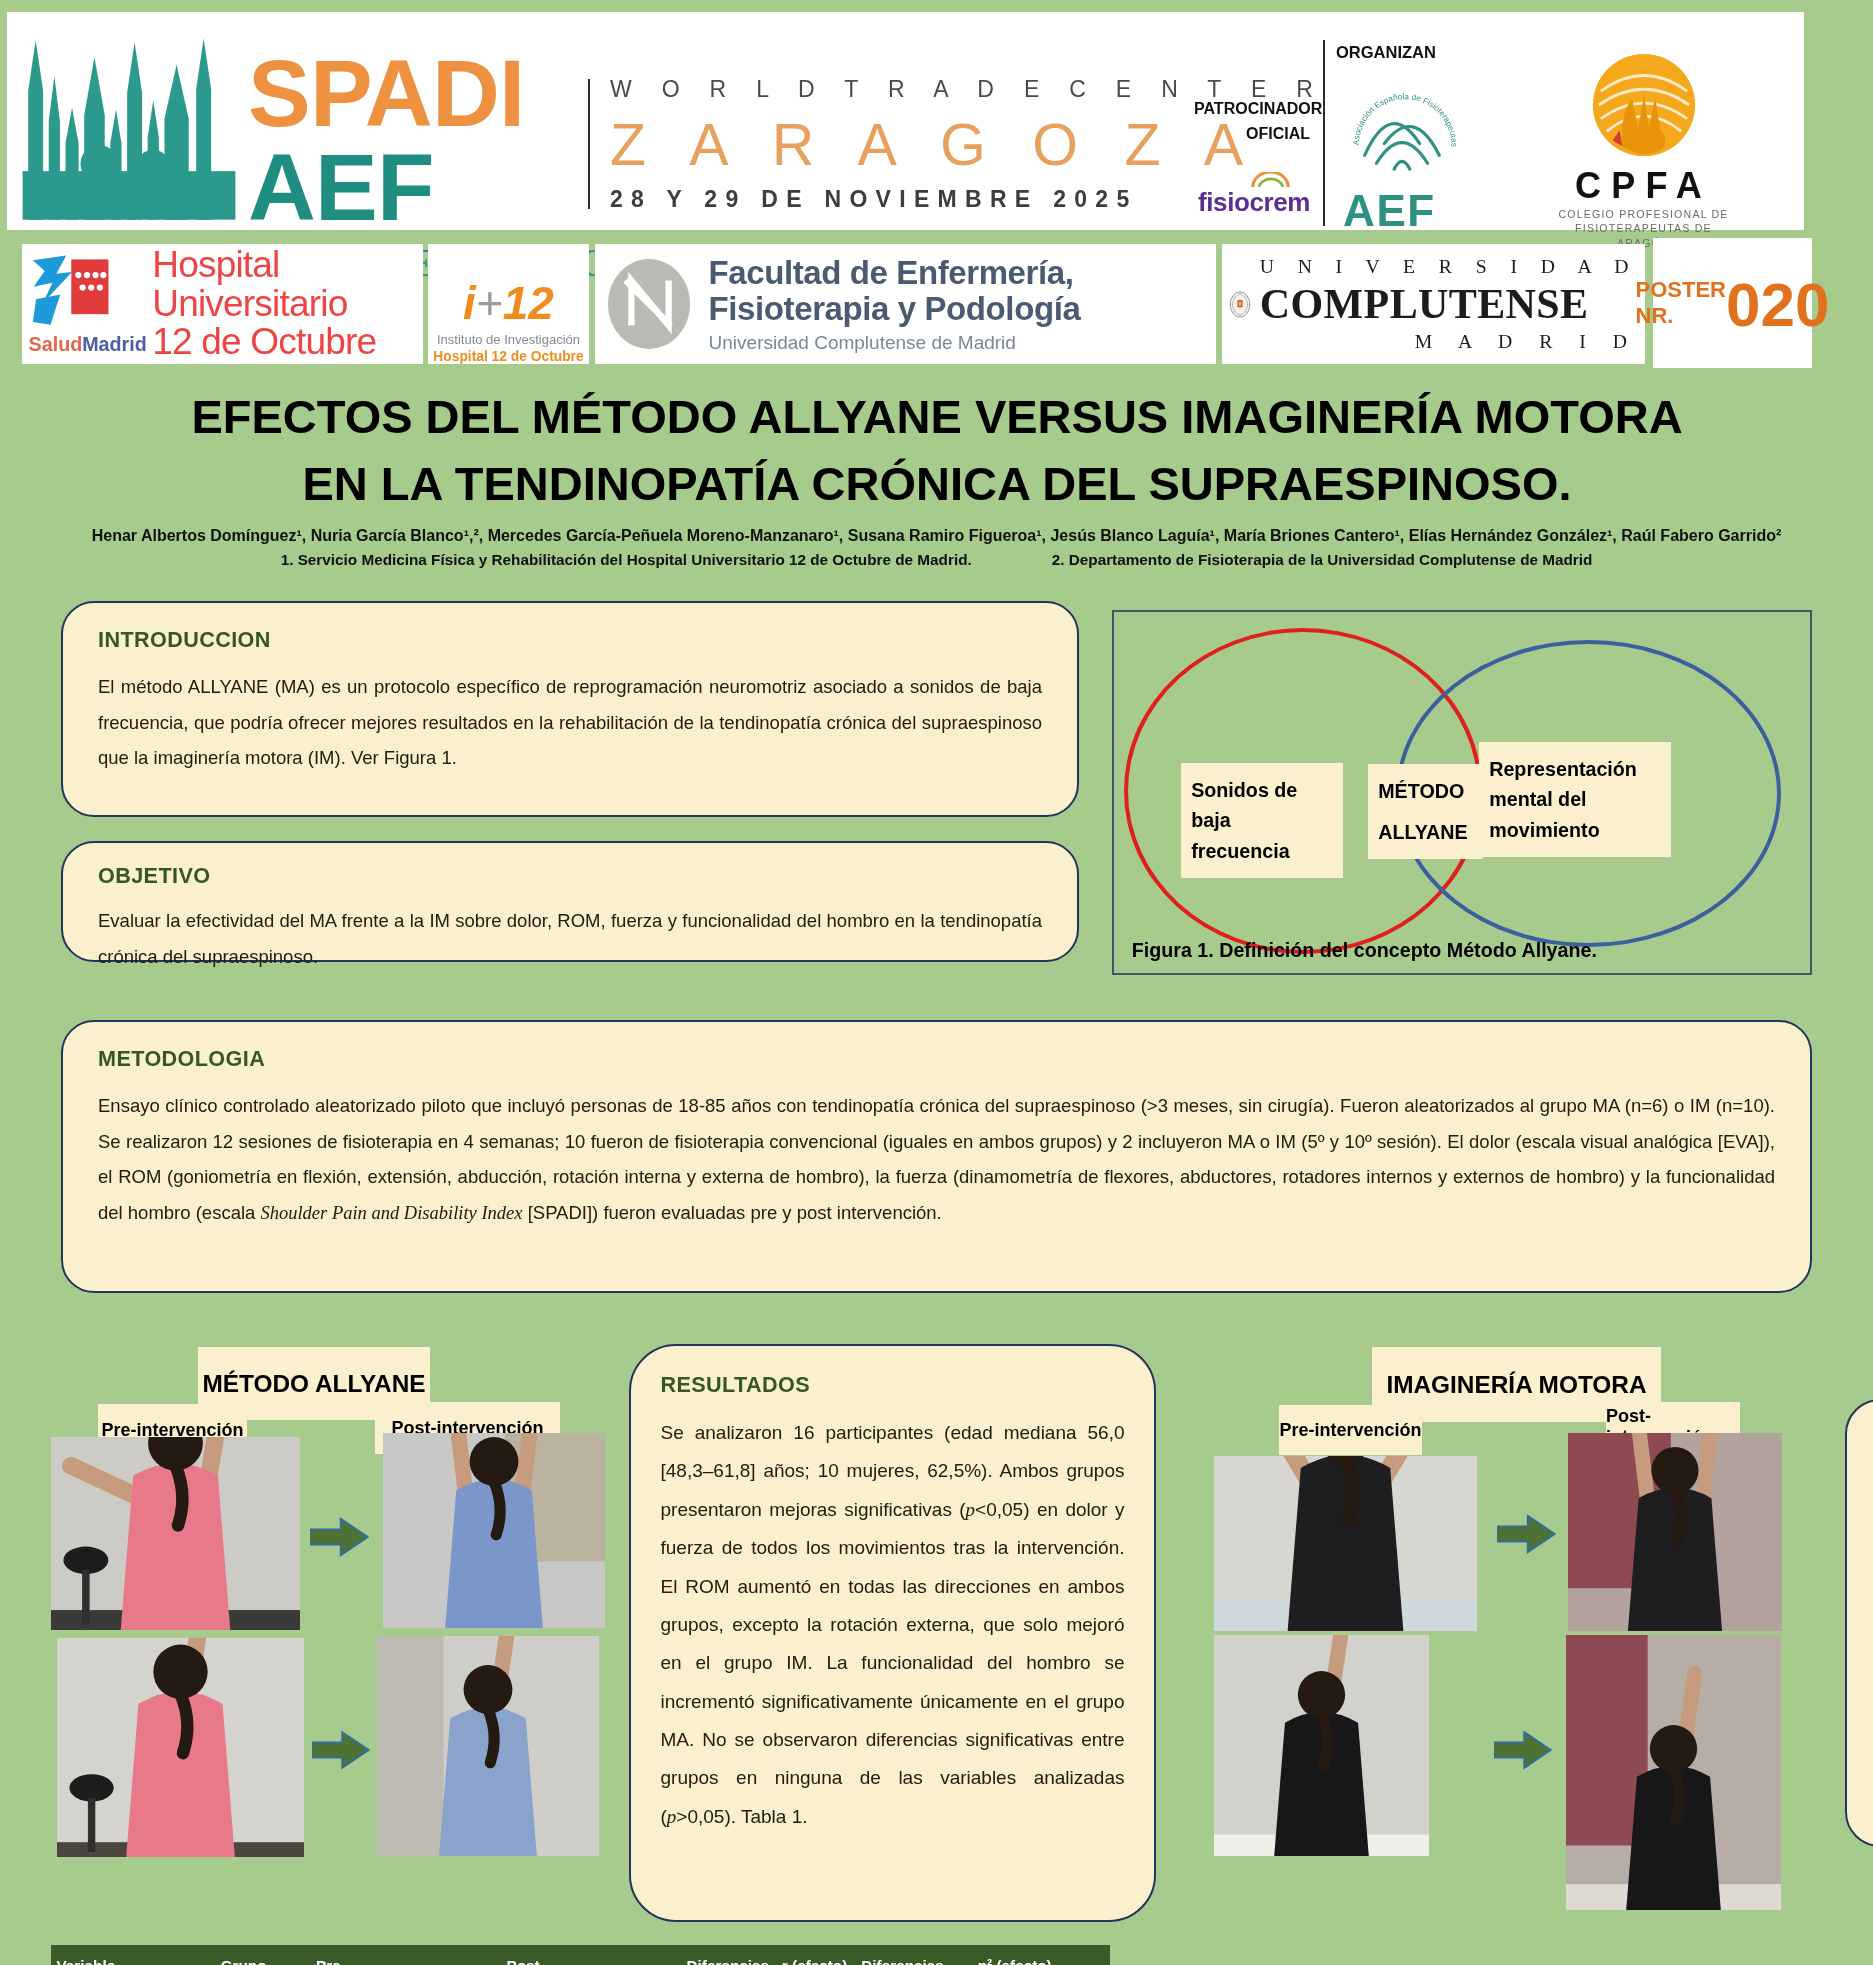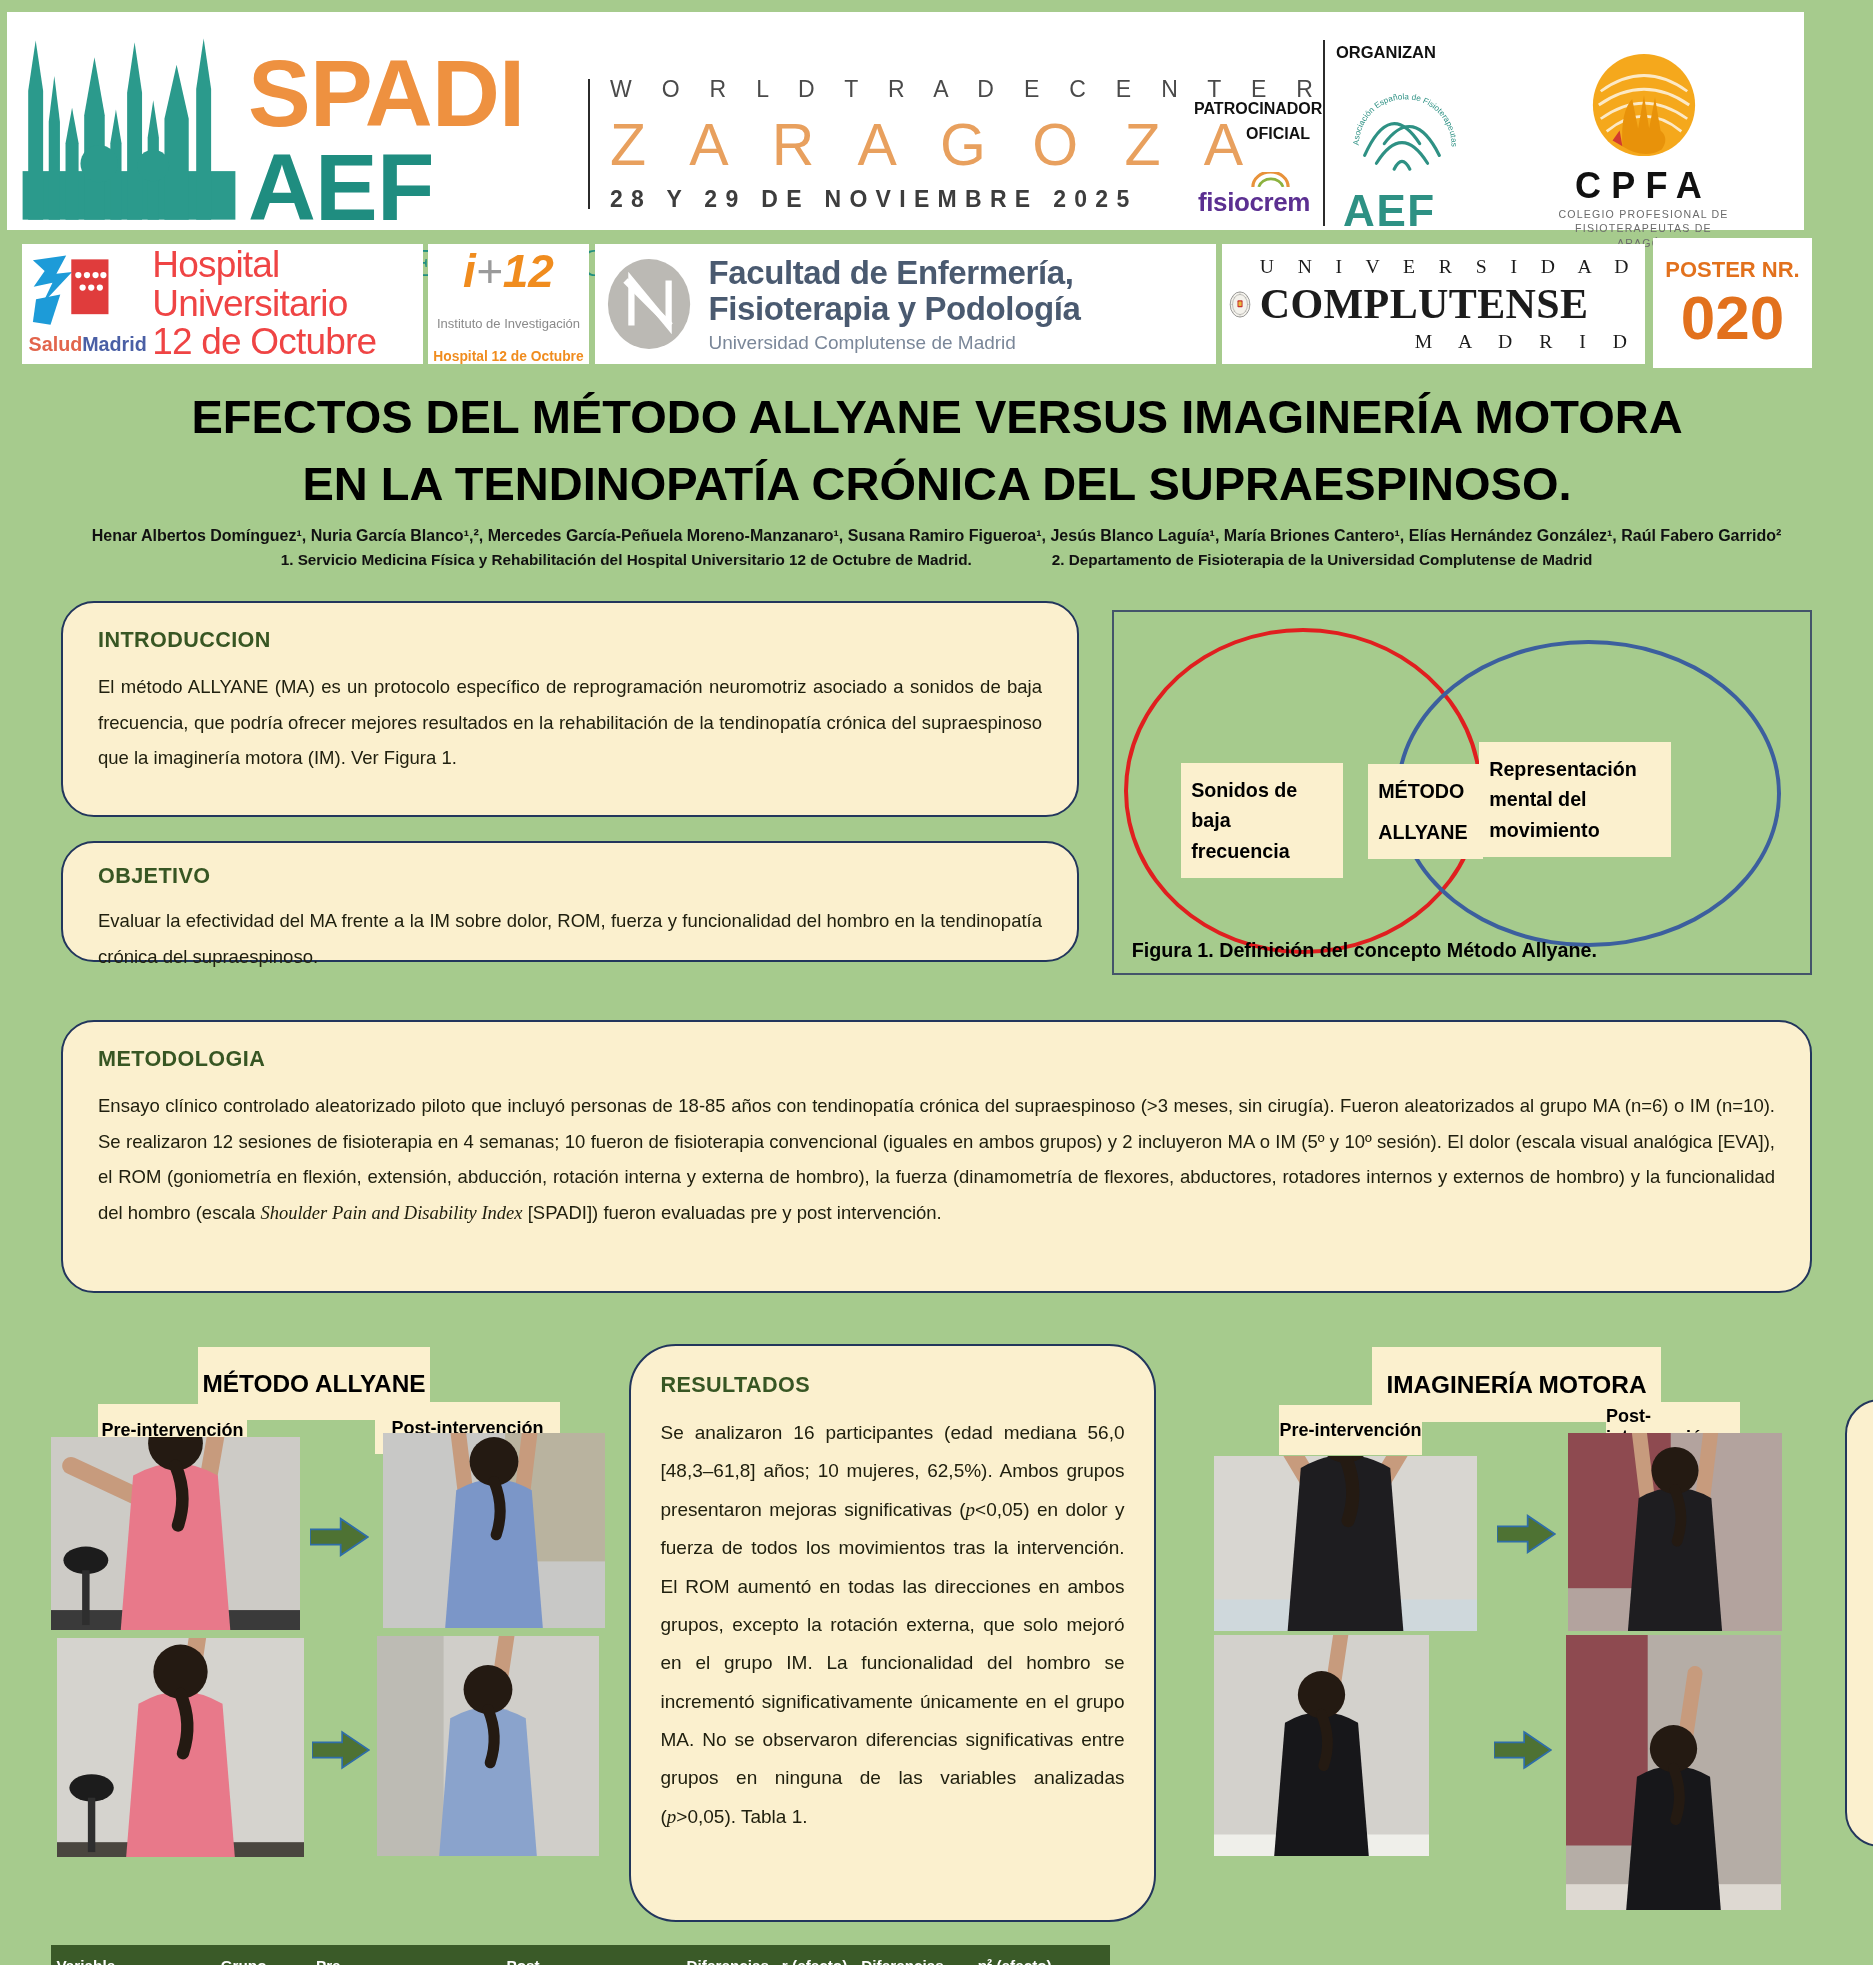--- a/index.html
+++ b/index.html
@@ -38,33 +38,33 @@
   .cpfa{left:1550px;top:36px;width:173px;text-align:center}
   .cpfa .acro{font-size:36px;font-weight:800;color:#111;letter-spacing:10.2px;margin-top:2.4px}
   .cpfa .nm{font-size:10.6px;color:#6a6a6a;letter-spacing:1.2px;line-height:1.35}
 
   
   .lrow{top:244px;height:120px;background:#fff;display:flex;align-items:center;box-sizing:border-box}
   .hosp{left:21.6px;width:401px;padding:3.9px 7px;gap:5.5px}
   .hosp .txt{font-size:37px;font-weight:400;color:#ef4444;line-height:1.04;letter-spacing:-0.8px}
   .salud{font-size:19.7px;font-weight:bold;margin-top:2.4px}
   .salud .s1{color:#E2654C}.salud .s2{color:#4A5FA5}
-  .i12{left:428px;width:161px;flex-direction:column;justify-content:space-between;text-align:center}
+  .i12{left:428px;width:161px;flex-direction:column;justify-content:flex-end;text-align:center}
   .i12 .logo{font-size:46px;font-weight:800;font-style:italic;color:#F08C1E}
   .i12 .logo .plus{color:#9a9a9a;font-weight:400}
   .i12 .l1{font-size:13px;color:#8a8a8a;margin-top:2.4px}
   .i12 .l2{font-size:13.8px;font-weight:bold;color:#F08C1E;margin-top:1.6px}
   .facu{left:595px;width:621px;padding:0 9.4px;gap:10.2px}
   .facu .txt{font-size:33px;font-weight:800;color:#4A5A70;line-height:1.1;letter-spacing:-0.4px}
   .facu .sub{font-size:19px;color:#7a8799;margin-top:5.5px;font-weight:400;letter-spacing:0}
   .ucm{left:1222px;width:423px;padding:0 7px;gap:8.6px;font-family:"Liberation Serif",serif;color:#1c1c1c}
   .ucm .l1{font-size:19.7px;letter-spacing:9.4px;white-space:nowrap}
   .ucm .l2{font-size:42px;font-weight:bold;letter-spacing:0.4px;margin:2.4px 0}
   .ucm .l3{font-size:19.7px;letter-spacing:11px;text-align:right}
-  .posterno{left:1653px;top:238px;width:159px;height:130px;background:#fff;display:flex;flex-direction:column;align-items:center;justify-content:center}
+  .posterno{left:1653px;top:238px;width:159px;height:130px;background:#fff;display:flex;flex-direction:row;align-items:center;justify-content:center}
   .posterno .lab{font-size:22px;font-weight:800;color:#E2711D}
   .posterno .num{font-size:62px;font-weight:800;color:#E2711D;margin-top:3.1px;line-height:1}
 
   
   .title{left:98px;top:383px;width:1678px;text-align:center;font-size:47px;font-weight:800;line-height:1.43;color:#000}
   .authors{left:39px;top:527px;width:1795px;text-align:center;font-size:16px;font-weight:bold;color:#111}
   .affils{left:39px;top:551px;width:1795px;display:flex;justify-content:center;gap:80px;font-size:15.3px;font-weight:bold;color:#111}
 
   
   .figpanel{left:1112px;top:610px;width:700px;height:365px;border:2px solid #44546A}

